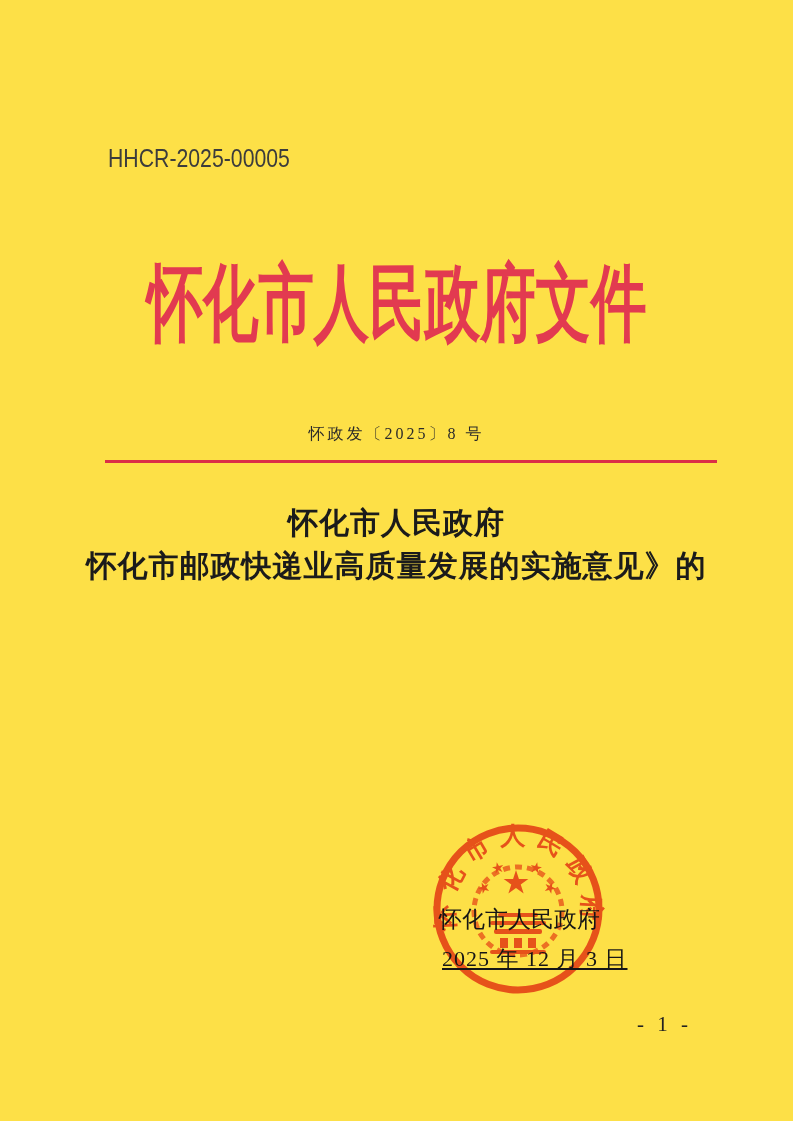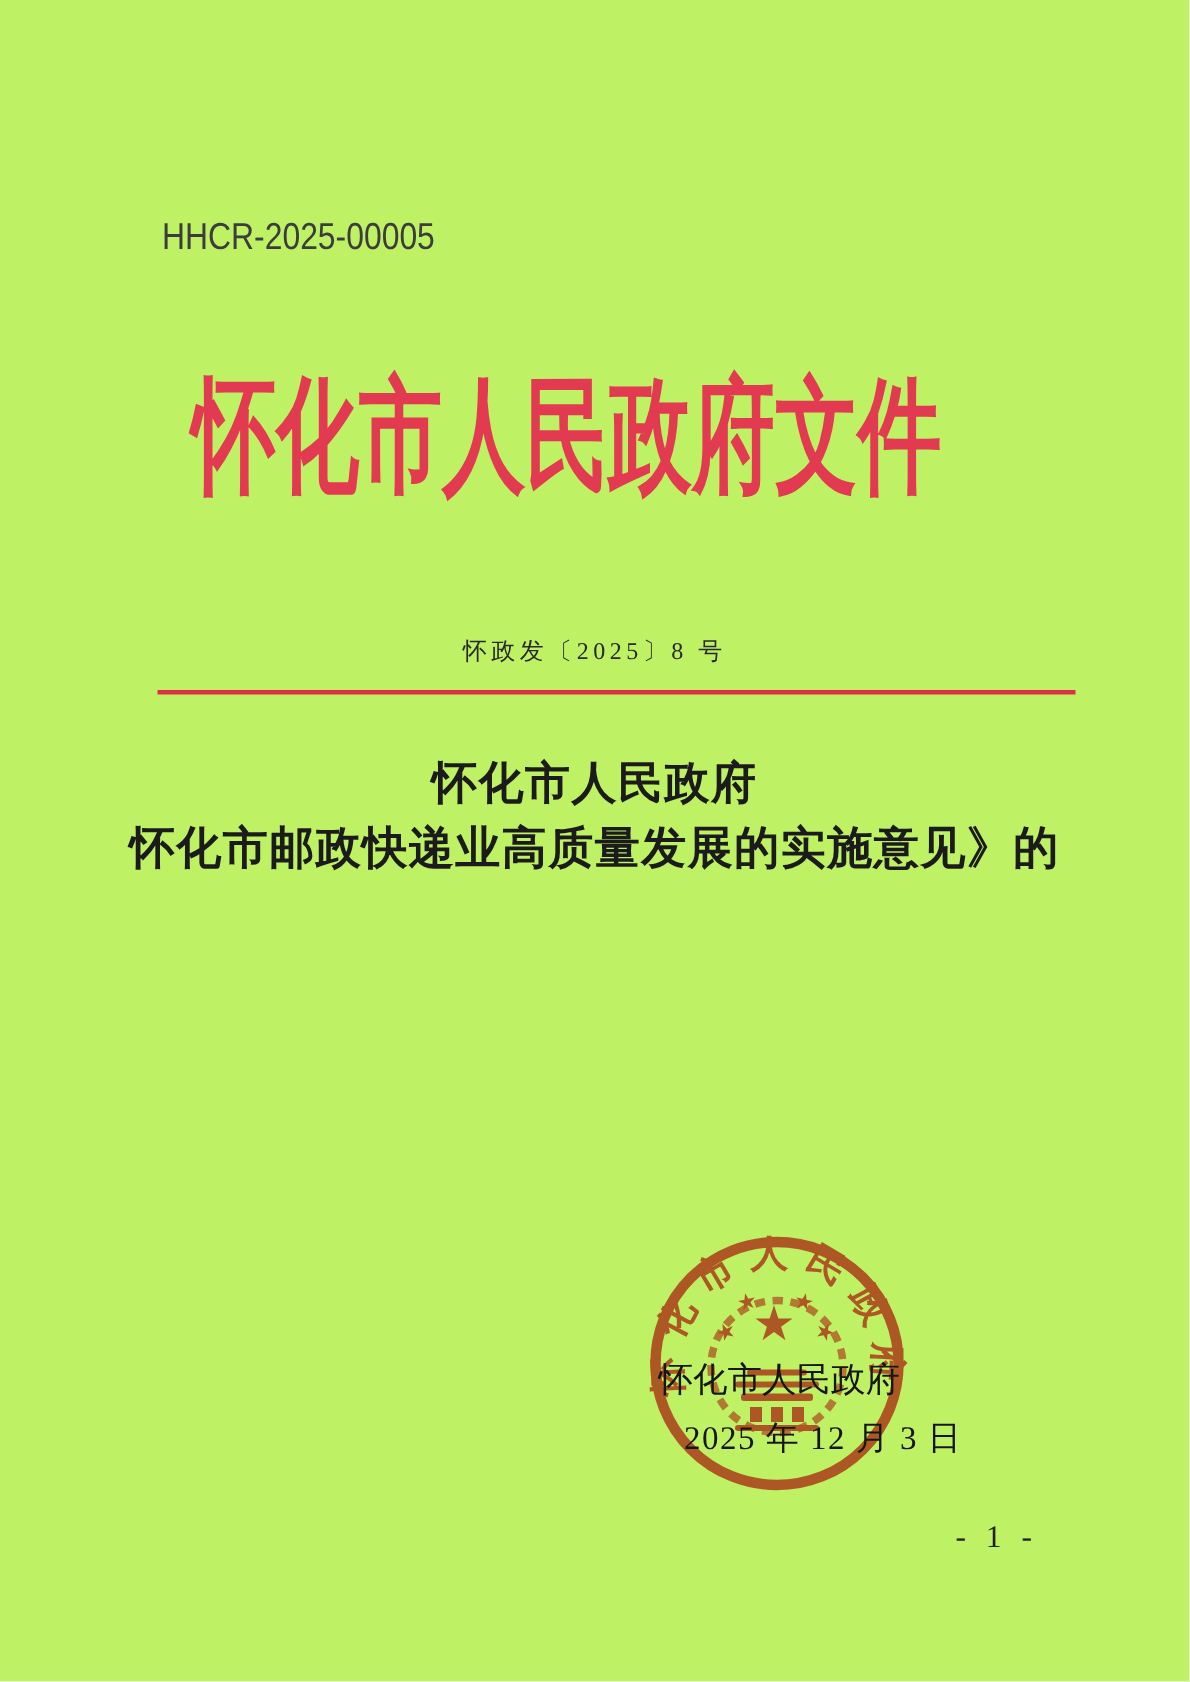--- a/index.html
+++ b/index.html
@@ -1,35 +1,36 @@
 <!DOCTYPE html>
 <html style="--masthead-red: #e23a50; --divider-red: #db2f47; --seal-red: #e7514e; --ink-black: #262626;"><head>
 <meta charset="utf-8">
 <style>
   * { margin:0; padding:0; box-sizing:border-box; }
   html,body { background:#ffffff; }
   .page {
     position:relative;
     width:793px; height:1121px;
     margin:0 auto;
-    background:#bef264;
+    background:#fde047;
     overflow:hidden;
     font-family:"Liberation Serif","DejaVu Serif",serif;
     color:var(--ink-black,#262626);
   }
   .doc-code {
     position:absolute; left:108px; top:144px;
     font-family:"Liberation Sans","DejaVu Sans",sans-serif;
     font-size:25px; font-weight:400; color:#3c3c3c;
     letter-spacing:0px;
     transform:scaleX(.85); transform-origin:left center;
     white-space:nowrap;
   }
   .masthead {
-    position:absolute; top:244px; left:0; width:100%;
+    position:absolute; top:256px; left:0; width:100%;
+    text-align:center;
   }
   .masthead-text {
     display:inline-block;
     font-size:84px; line-height:1.15; font-weight:bold;
     color:var(--masthead-red,#e23a50);
     transform:scaleX(.66); transform-origin:center;
     white-space:nowrap;
   }
   .doc-number {
     position:absolute; top:424px; left:0; width:100%;
@@ -69,23 +70,24 @@
   .wreath {
     fill:none; stroke:var(--seal-red,#e7514e);
     stroke-width:5; stroke-dasharray:7 5; opacity:.8;
   }
   .signature {
     position:absolute; left:439px; top:904px;
     font-size:23px; letter-spacing:0px; color:#161616;
     white-space:nowrap;
   }
   .date-line {
-    position:absolute; left:456px; top:944px;
+    position:absolute; left:442px; top:944px;
     font-size:22px; letter-spacing:1px; color:#161616;
     white-space:nowrap;
+    text-decoration:underline;
   }
   .page-number {
     position:absolute; left:637px; top:1012px;
     font-size:21px; letter-spacing:4px; color:#222222;
     white-space:nowrap;
   }
 </style>
 </head>
 <body>
 

